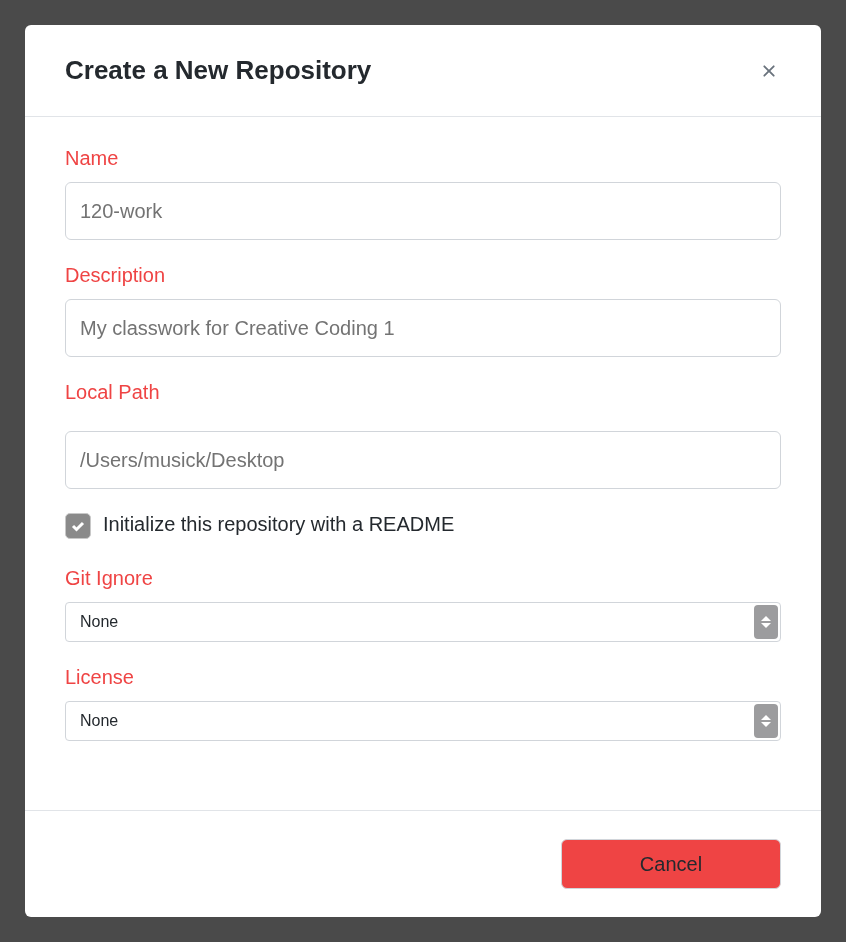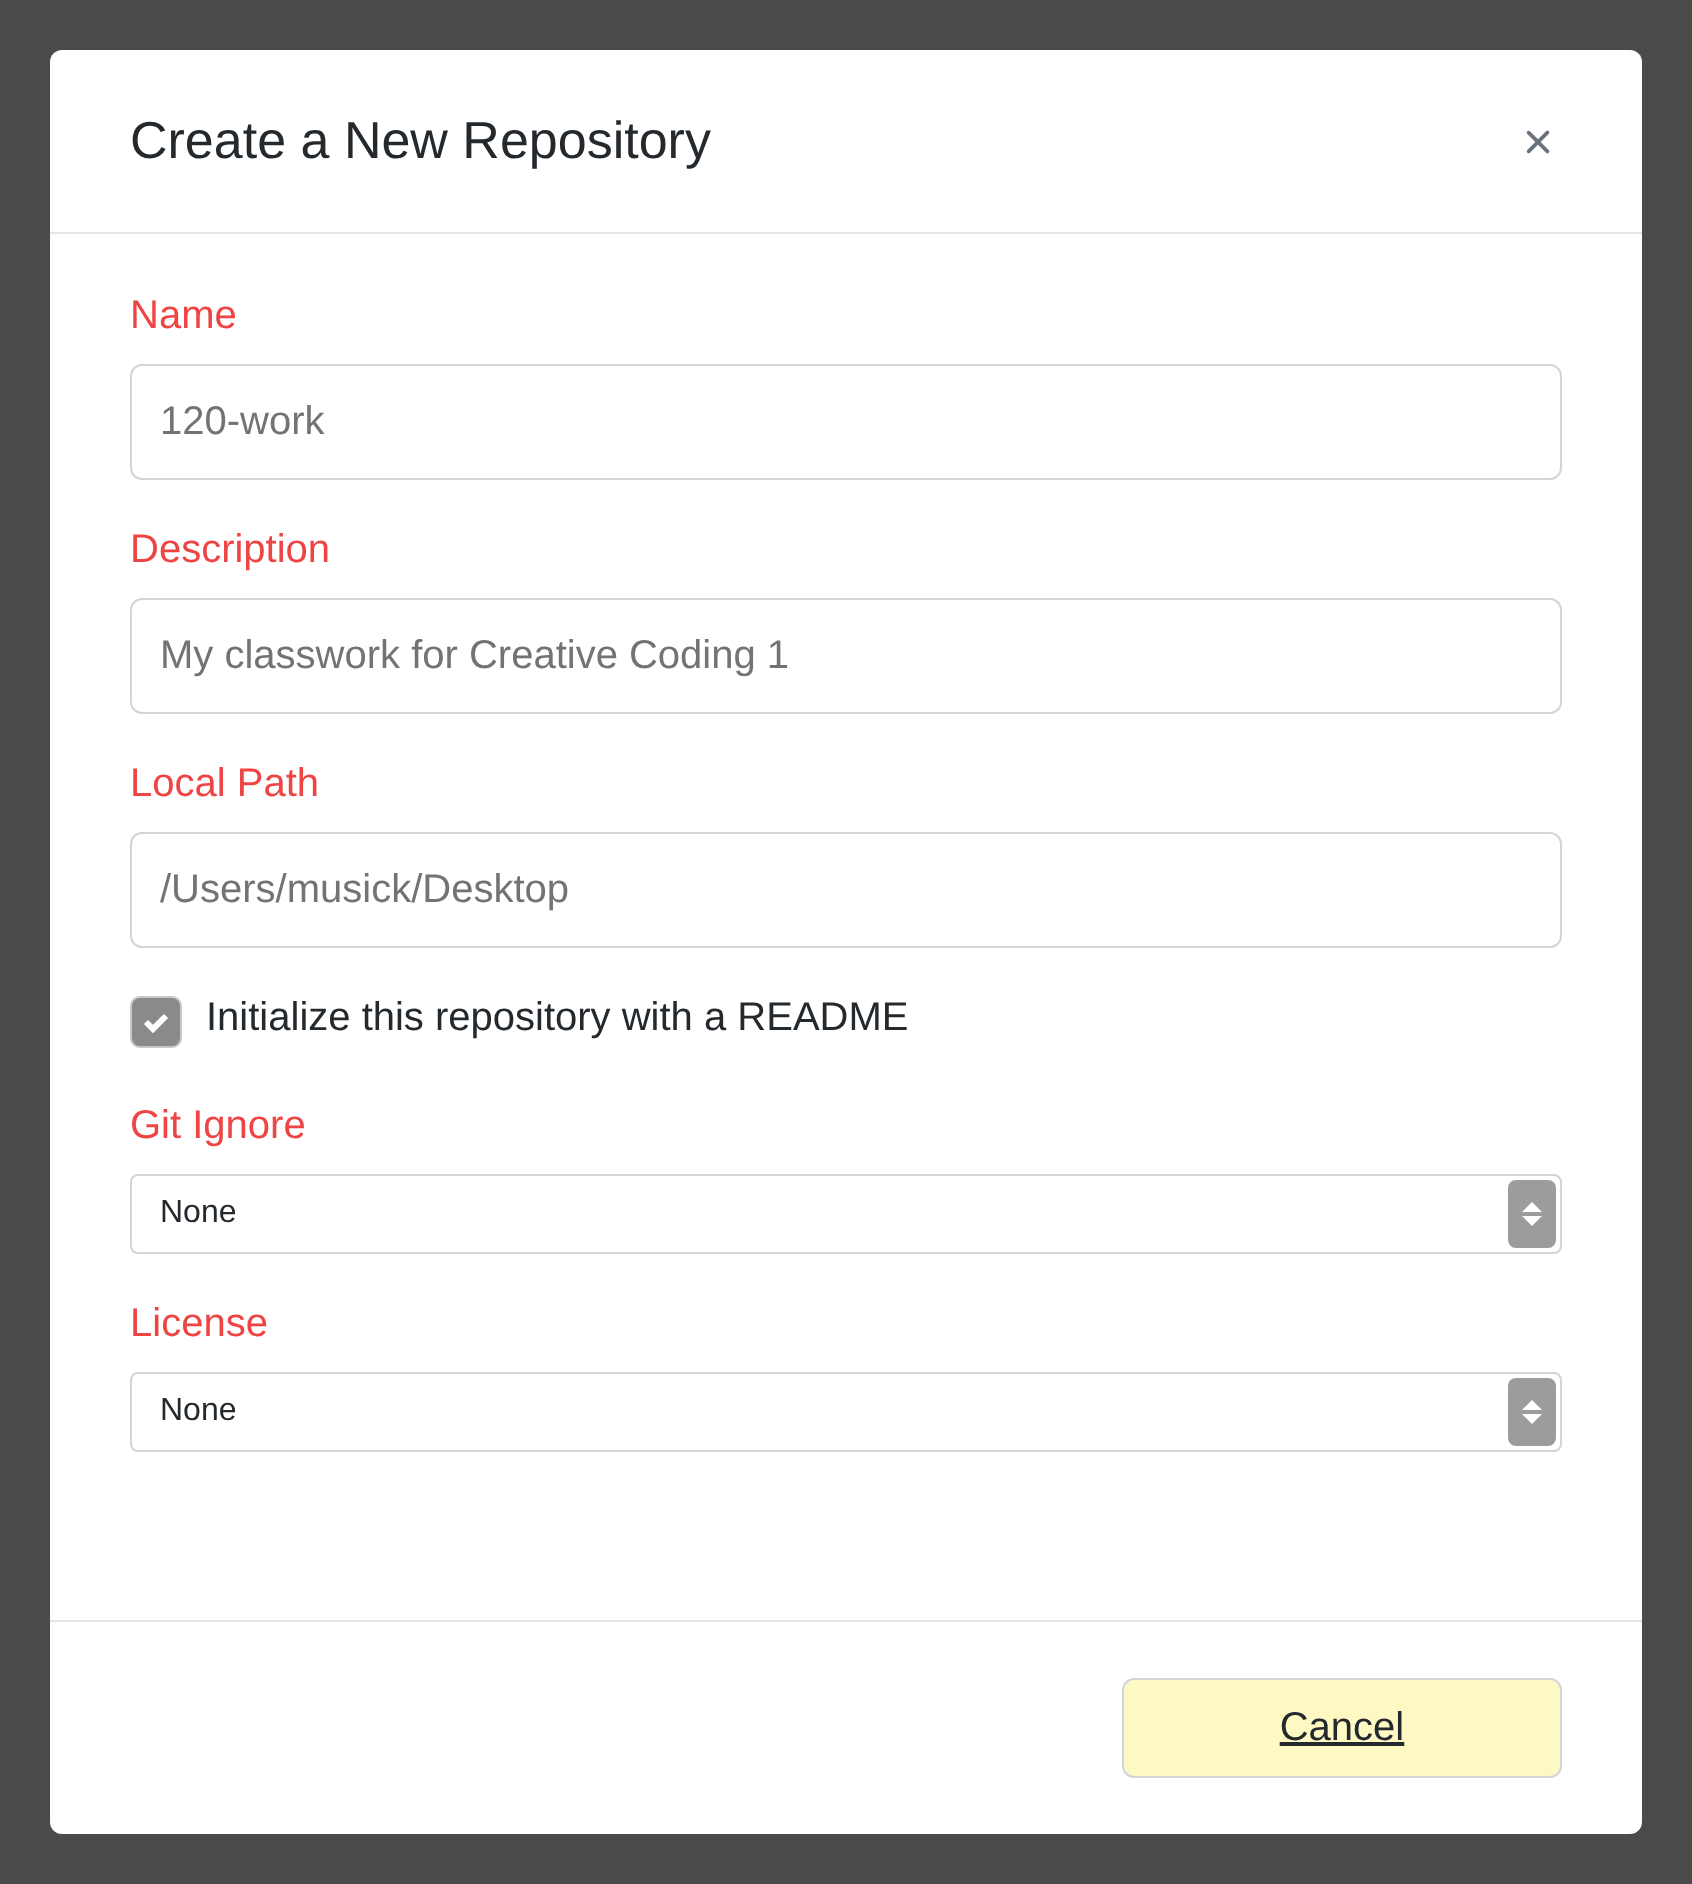--- a/index.html
+++ b/index.html
@@ -25,21 +25,21 @@
     }
     .dialog-header {
       display: flex;
       align-items: center;
       justify-content: space-between;
       padding: 30px 40px 30px 40px;
       border-bottom: 1px solid #e1e4e8;
     }
     .dialog-title {
       font-size: 26px;
-      font-weight: 400;
+      font-weight: 700;
       color: #24292e;
     }
     .close-btn {
       width: 24px;
       height: 24px;
       cursor: pointer;
       color: #6a737d;
       display: flex;
       align-items: center;
       justify-content: center;
@@ -74,20 +74,21 @@
       outline: none;
       font-family: inherit;
     }
     .path-row {
       display: flex;
       gap: 18px;
       align-items: center;
     }
     .path-row .text-input {
       flex: 1;
+      margin-top: 15px;
     }
     .choose-btn {
       height: 50px;
       padding: 0 24px;
       font-size: 20px;
       color: #24292e;
       background: #fafbfc;
       border: 1px solid #d1d5da;
       border-radius: 6px;
       cursor: pointer;
@@ -181,24 +182,23 @@
       height: 50px;
       padding: 0 28px;
       font-size: 20px;
       border-radius: 6px;
       cursor: pointer;
       font-family: inherit;
       font-weight: 500;
     }
     .btn-secondary {
       color: #24292e;
-      background: #fef9c3;
+      background: #ef4444;
       border: 1px solid #d1d5da;
       min-width: 220px;
-      text-decoration: underline;
     }
     .btn-primary {
       color: #ffffff;
       background: #0366d6;
       border: 1px solid #0358c1;
       min-width: 220px;
     }
   </style>
 </head>
 <body>

